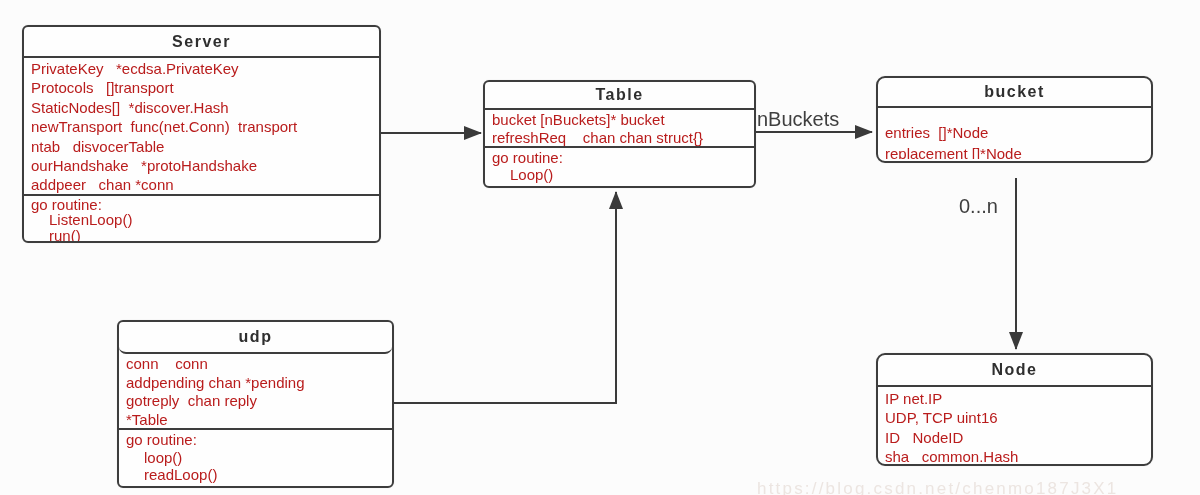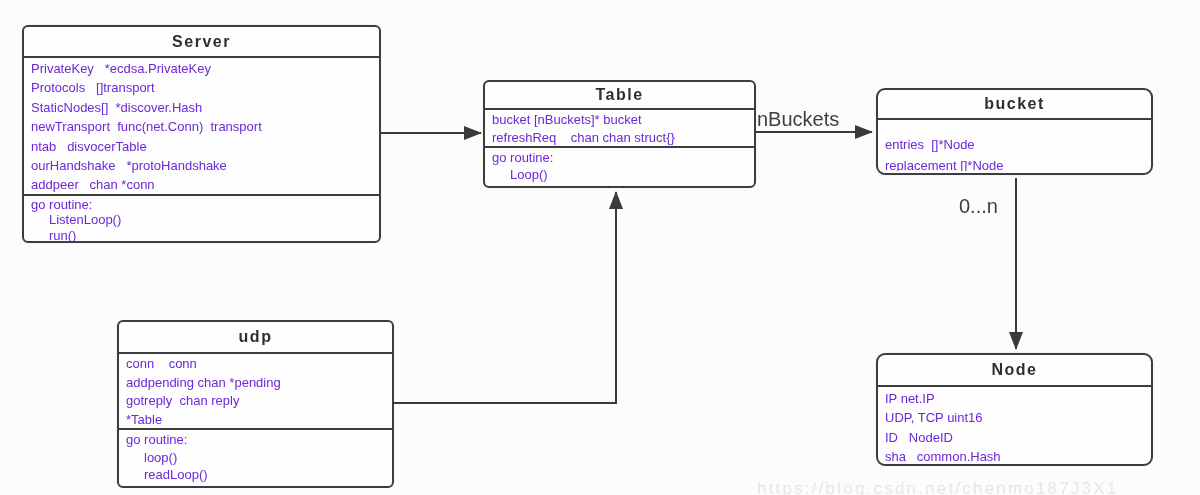--- a/index.html
+++ b/index.html
@@ -45,22 +45,22 @@
     justify-content: center;
   }
   .uml-section {
     box-sizing: border-box;
     padding: 1px 4px 0 7px;
     overflow: hidden;
   }
   .uml-section.with-sep { border-bottom: 2px solid #3d3d3d; }
   .line {
     white-space: pre;
-    font-size: 13px;
-    color: #6d28d9;
+    font-size: 15px;
+    color: #b91c1c;
   }
   .indent { padding-left: 18px; }
   .edge-label {
     position: absolute;
     font-size: 20px;
     color: #3f3f3f;
     z-index: 2;
     white-space: pre;
   }
   .watermark {
@@ -112,30 +112,30 @@
     <div class="uml-section with-sep" style="height:38px; line-height:17.8px;">
       <div class="line">bucket [nBuckets]* bucket</div>
       <div class="line">refreshReq    chan chan struct{}</div>
     </div>
     <div class="uml-section" style="height:36px; line-height:17px;">
       <div class="line">go routine:</div>
       <div class="line indent">Loop()</div>
     </div>
   </div>
 
-  <div class="uml-box rounded" style="left:876px; top:88px; width:277px; height:87px;">
+  <div class="uml-box rounded" style="left:876px; top:76px; width:277px; height:87px;">
     <div class="uml-title" style="height:30px;">bucket</div>
     <div class="uml-section" style="height:51px; line-height:21px; padding-top:14px;">
       <div class="line">entries  []*Node</div>
       <div class="line">replacement []*Node</div>
     </div>
   </div>
 
   <div class="uml-box" style="left:117px; top:320px; width:277px; height:168px;">
-    <div class="uml-title" style="height:32px;">udp</div>
+    <div class="uml-title" style="height:32px;border-radius:7px;">udp</div>
     <div class="uml-section with-sep" style="height:76px; line-height:18.5px;">
       <div class="line">conn    conn</div>
       <div class="line">addpending chan *pending</div>
       <div class="line">gotreply  chan reply</div>
       <div class="line">*Table</div>
     </div>
     <div class="uml-section" style="height:54px; line-height:17.6px;">
       <div class="line">go routine:</div>
       <div class="line indent">loop()</div>
       <div class="line indent">readLoop()</div>

